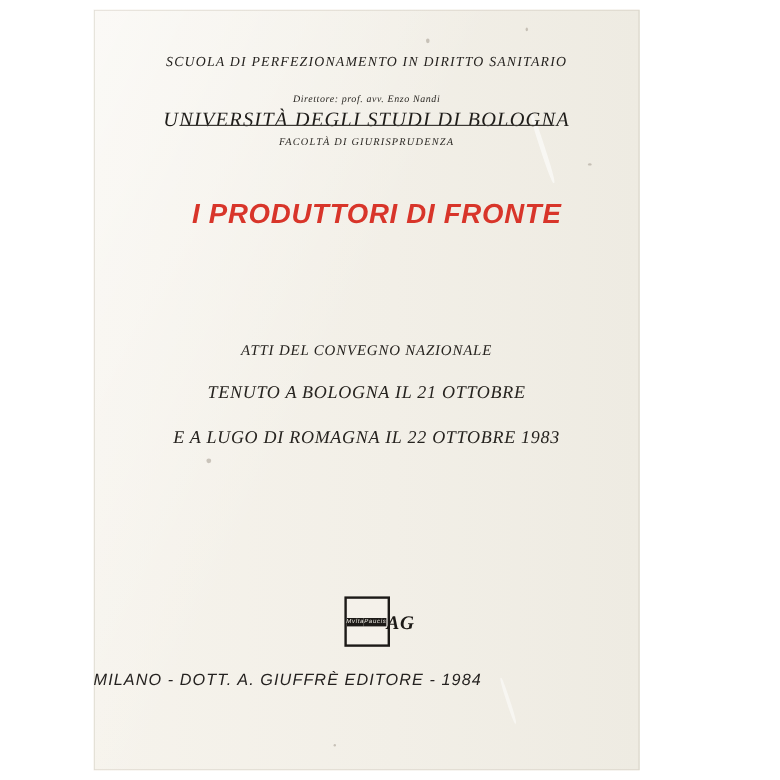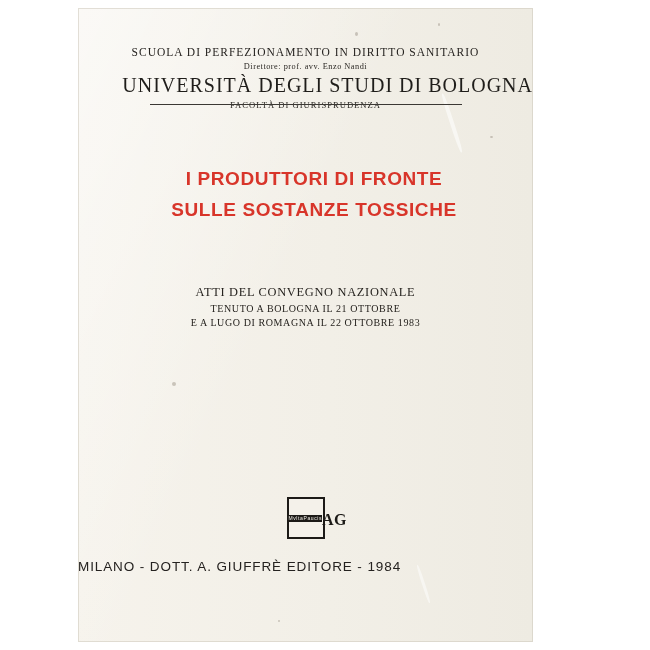--- a/index.html
+++ b/index.html
@@ -11,20 +11,21 @@
     height: 650px;
     background: #ffffff;
     font-family: "Liberation Serif", serif;
     overflow: hidden;
   }
   #page {
     position: relative;
     width: 650px;
     height: 650px;
     background: #ffffff;
+    font-style: italic;
   }
   
   #cover {
     position: absolute;
     left: 78px;
     top: 8px;
     width: 455px;
     height: 634px;
     background: #f4f1ea;
     background-image:
@@ -57,30 +58,29 @@
   .line-school {
     font-family: "Liberation Serif", serif;
     font-size: 11.5px;
     letter-spacing: 1.0px;
     text-transform: uppercase;
     color: #262320;
   }
   .line-director {
     font-size: 8.3px;
     letter-spacing: 0.5px;
-    margin-top: 4px;
+    margin-top: 20px;
     color: #2b2824;
   }
   .line-university {
-    font-size: 20px;
+    font-size: 17px;
     letter-spacing: 1.0px;
     margin-top: 3px;
     text-transform: uppercase;
     color: #1f1d1a;
-    text-align: right;
   }
   .line-faculty {
     font-size: 8.6px;
     letter-spacing: 1.0px;
     margin-top: 3px;
     text-transform: uppercase;
     color: #2b2824;
   }
   #head-rule {
     position: absolute;
@@ -94,21 +94,21 @@
   #title-block {
     position: absolute;
     left: 0;
     right: 0;
     top: 155px;
     text-align: center;
   }
   .title-line {
     font-family: "Liberation Sans", sans-serif;
     font-weight: bold;
-    font-size: 19px;
+    font-size: 23px;
     letter-spacing: 0.6px;
     color: #d8352a;
     line-height: 31px;
     text-transform: uppercase;
     padding-left: 17px;
   }
   
   #sub-block {
     position: absolute;
     left: 0;
@@ -116,23 +116,23 @@
     top: 277px;
     text-align: center;
     color: #26231f;
   }
   .sub-main {
     font-size: 12.4px;
     letter-spacing: 0.7px;
     text-transform: uppercase;
   }
   .sub-line {
-    font-size: 10px;
+    font-size: 15px;
     letter-spacing: 0.6px;
-    margin-top: 3px;
+    margin-top: 20px;
     text-transform: uppercase;
   }
   
   #logo {
     position: absolute;
     left: 50%;
     top: 489px;
     transform: translateX(-50%);
     width: 38px;
     height: 42px;
@@ -197,21 +197,20 @@
     <div id="head-block">
       <div class="line-school">Scuola di perfezionamento in diritto sanitario</div>
       <div class="line-director">Direttore: prof. avv. Enzo Nandi</div>
       <div class="line-university">Università degli studi di Bologna</div>
       <div class="line-faculty">Facoltà di giurisprudenza</div>
     </div>
     <div id="head-rule"></div>
 
     <div id="title-block">
       <div class="title-line">I produttori di fronte</div>
-      <div class="title-line">sulle sostanze tossiche</div>
     </div>
 
     <div id="sub-block">
       <div class="sub-main">Atti del convegno nazionale</div>
       <div class="sub-line">tenuto a Bologna il 21 ottobre</div>
       <div class="sub-line">e a Lugo di Romagna il 22 ottobre 1983</div>
     </div>
 
     <div id="logo">
       <div class="logo-word">Mvlta</div>

